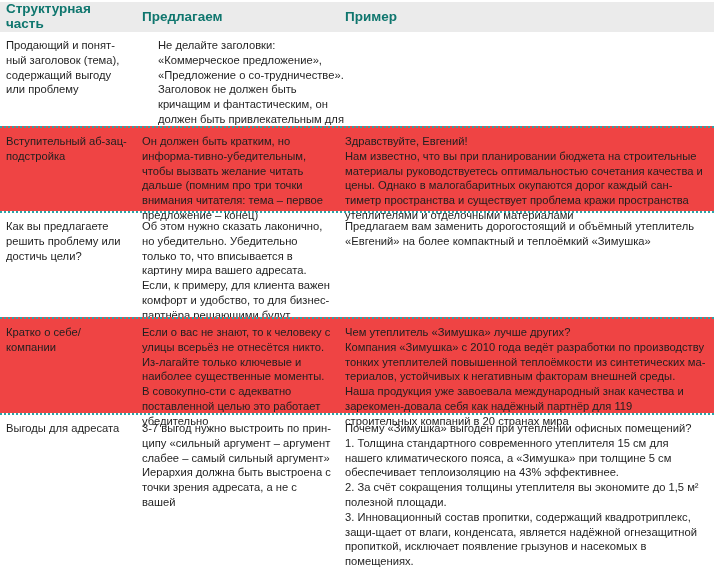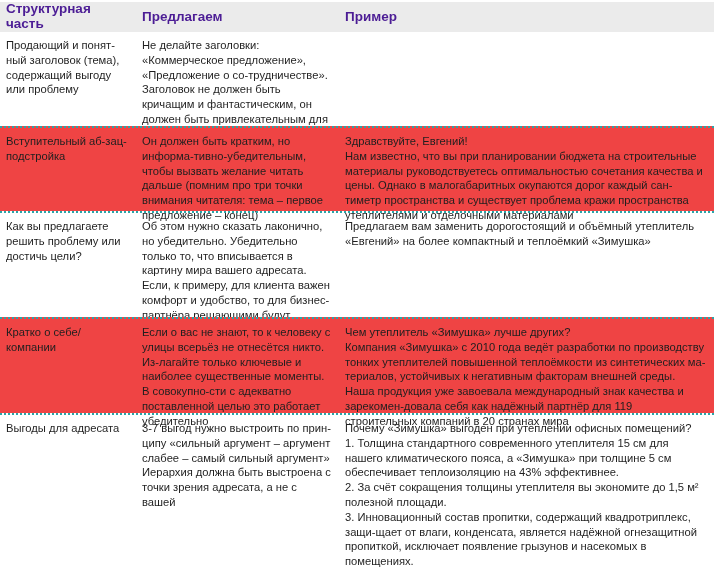--- a/index.html
+++ b/index.html
@@ -4,23 +4,23 @@
 <style>
   html, body { margin: 0; padding: 0; background: #ffffff; }
   body {
     width: 714px; height: 570px; overflow: hidden;
     font-family: "Liberation Sans", "DejaVu Sans", sans-serif;
     color: #1f1f1f;
   }
   .table { width: 714px; }
   .row { display: flex; position: relative; }
   .row.header { background: #ebebeb; height: 30px; align-items: center; margin-top: 2px; }
-  .row.header .cell { font-weight: bold; font-size: 13.5px; color: #4c1d95; padding-top: 0; padding-bottom: 0; }
+  .row.header .cell { font-weight: bold; font-size: 13.5px; color: #0f766e; padding-top: 0; padding-bottom: 0; }
   .row.body { border-top: 2px dotted #2aa5a8; }
-  .row.body.first { border-top: none; }
+  .row.body.first { border-top: none; gap: 16px; }
   .row.shade { background: #ef4444; }
   .cell {
     font-size: 11.2px; line-height: 14.8px;
     padding: 6px 8px 4px 6px;
     box-sizing: border-box;
   }
   .c1 { width: 138px; padding-left: 6px; }
   .c2 { width: 201px; padding-left: 4px; }
   .c3 { width: 375px; padding-left: 6px; }
   .para { display: block; }

